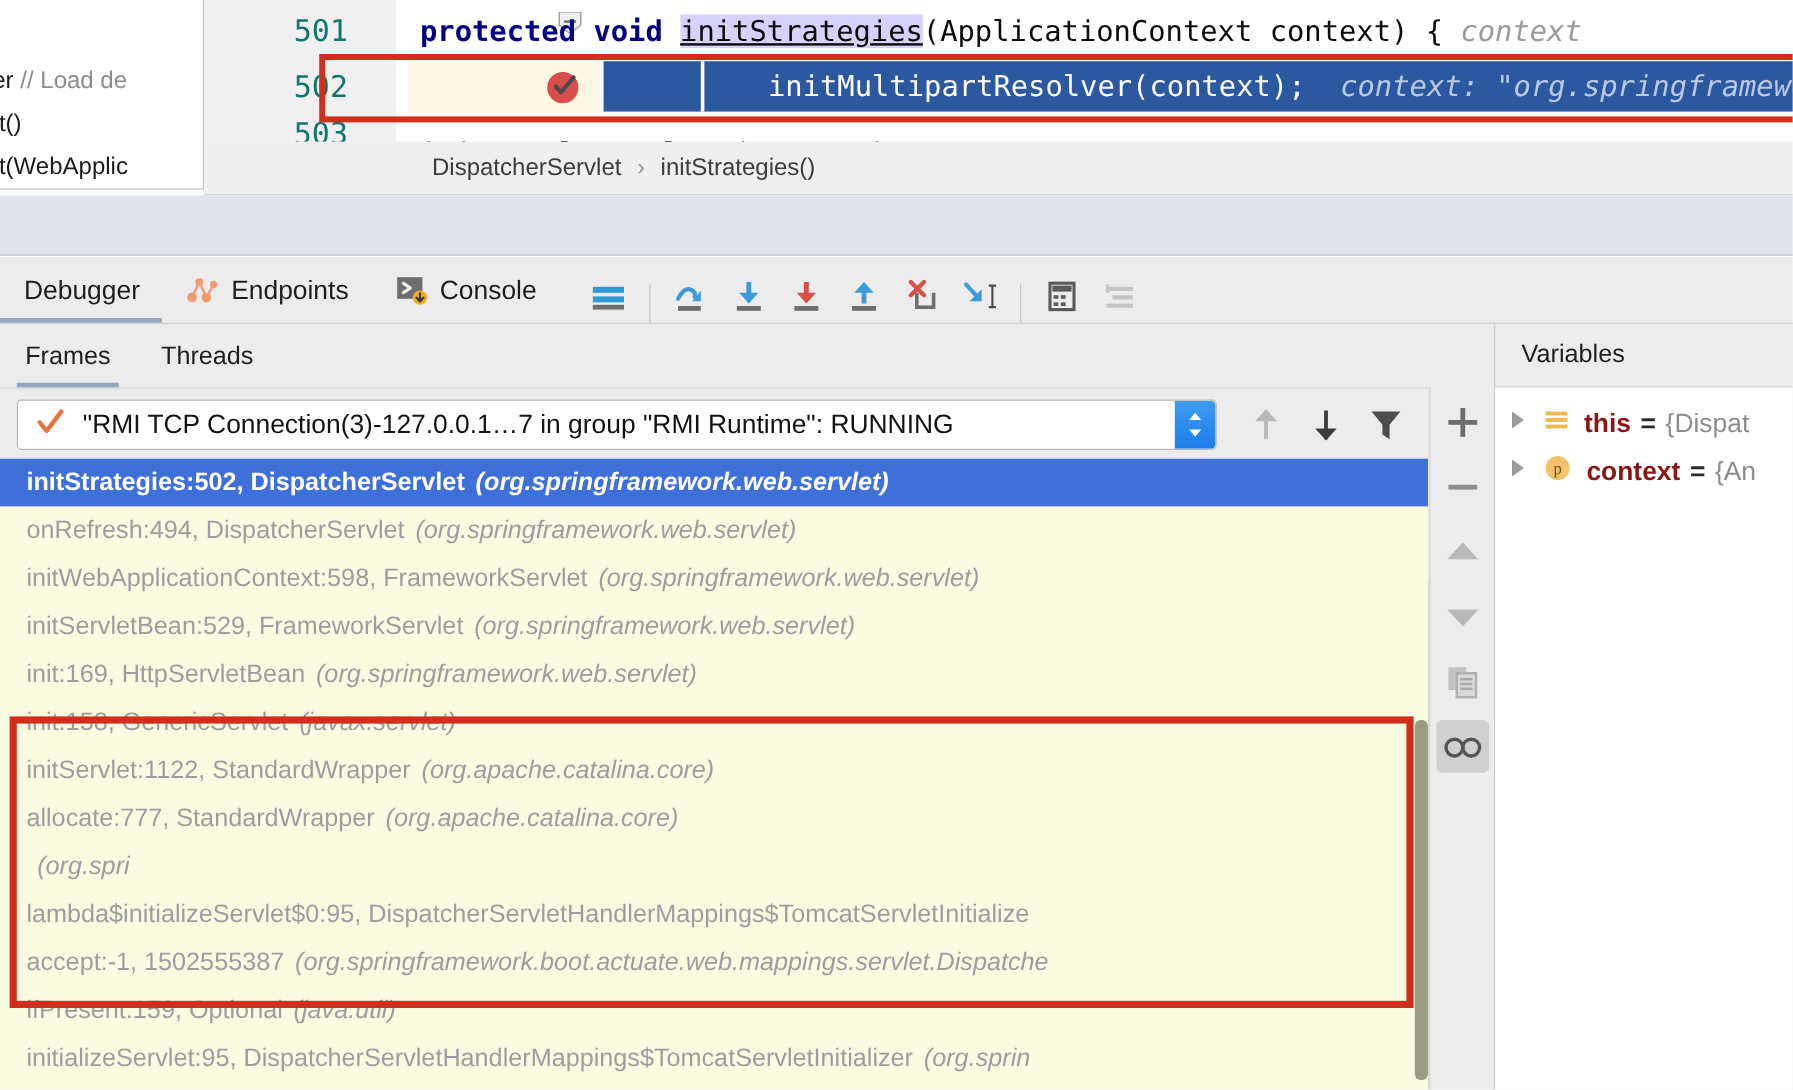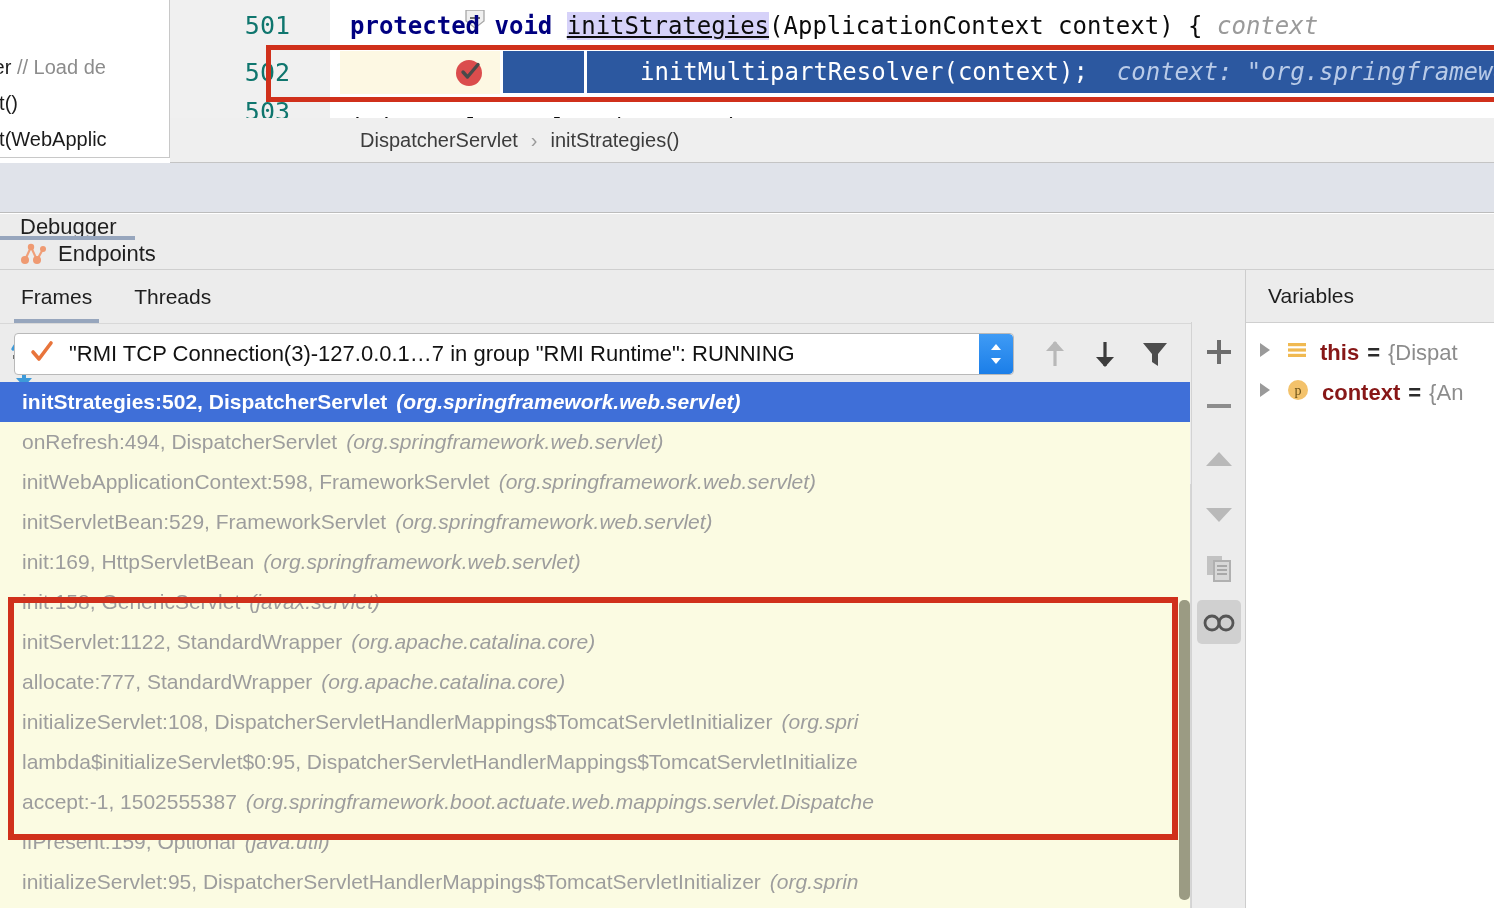--- a/index.html
+++ b/index.html
@@ -116,21 +116,21 @@
     background: #e0e3ea; border-bottom: 1px solid #bcbcbc;
   }
 
   
   .debug-window {
     position: absolute; left: 0; top: 214px; width: 1494px; height: 694px;
     background: #ececec;
   }
   .debug-tabs {
     position: absolute; left: 0; top: 0; width: 1494px; height: 55px;
-    display: flex; align-items: flex-start; flex-direction: column;
+    display: flex; align-items: flex-end;
   }
   .dtab {
     display: flex; align-items: center; height: 55px;
     padding: 0 18px 0 20px; font-size: 22px; color: #1e1e1e;
     position: relative; gap: 10px;
   }
   .dtab.active::after {
     content: ""; position: absolute; left: 0; right: 0; bottom: 0;
     height: 4px; background: #97a6bd;
   }
@@ -516,21 +516,20 @@
         </div>
         <div class="frame-row">
           <span>initServlet:1122, StandardWrapper</span>
           <span class="frame-pkg">(org.apache.catalina.core)</span>
         </div>
         <div class="frame-row">
           <span>allocate:777, StandardWrapper</span>
           <span class="frame-pkg">(org.apache.catalina.core)</span>
         </div>
         <div class="frame-row">
-          <span>initializeServlet:108, DispatcherServletHandlerMappings$TomcatServletInitializer</span>
           <span class="frame-pkg">(org.spri</span>
         </div>
         <div class="frame-row">
           <span>lambda$initializeServlet$0:95, DispatcherServletHandlerMappings$TomcatServletInitialize</span>
         </div>
         <div class="frame-row">
           <span>accept:-1, 1502555387</span>
           <span class="frame-pkg">(org.springframework.boot.actuate.web.mappings.servlet.Dispatche</span>
         </div>
         <div class="frame-row">

